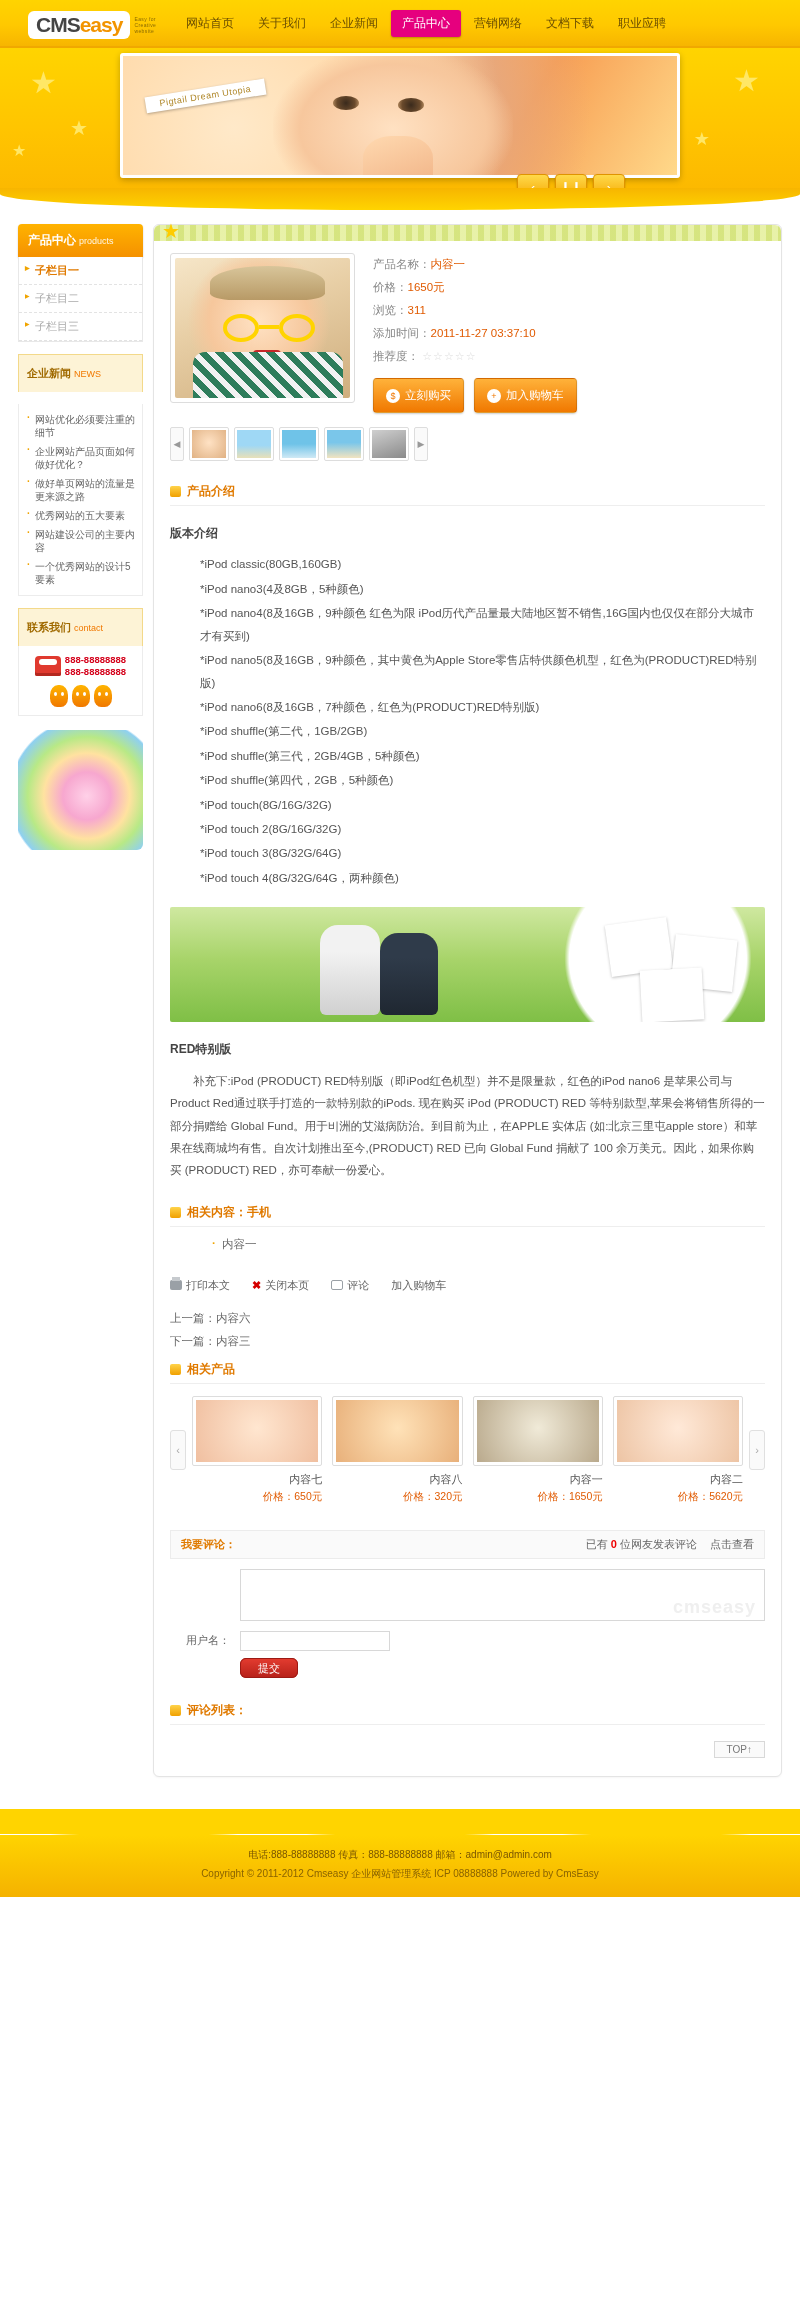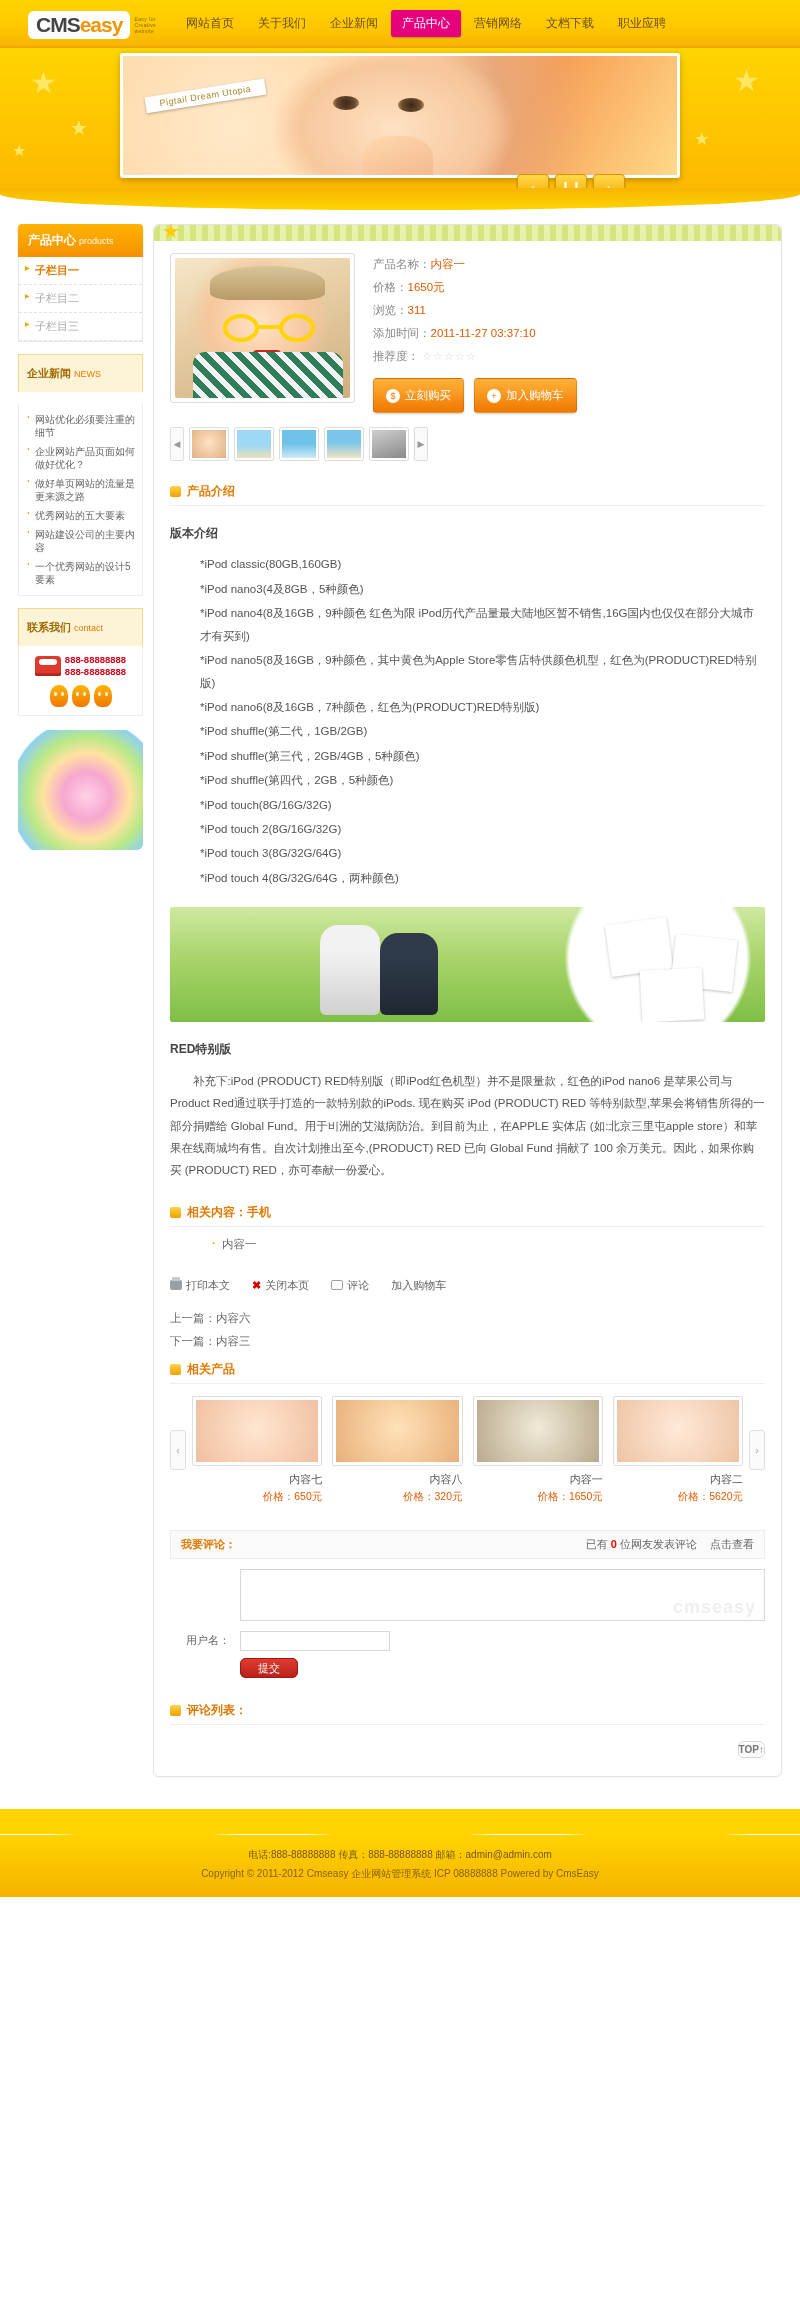--- a/index.html
+++ b/index.html
@@ -394,21 +394,21 @@
   .user-input { width:150px; height:20px; border:1px solid #d8d8d8; background:#fff; }
   .submit-row { margin-top:10px; padding-left:70px; }
   .btn-submit {
     background:linear-gradient(180deg,#e23b2f,#b8221a);
     color:#fff; font-size:11px; padding:3px 17px; border-radius:6px; border:1px solid #9c1a14;
   }
   .list-head { margin-top:26px;text-align:center; }
   .top-btn-row { margin-top:16px; display:flex; justify-content:flex-end;}
   .top-btn {
     border:1px solid #d8d8d8; background:#fafafa; font-size:10px; color:#777;
-    padding:2px 0; border-radius:6px;font-weight:bold;
+    padding:2px 12px; border-radius:0;
   }
 
   
   .footer-curve {
     height:26px; margin-top:22px;
     background:
       radial-gradient(ellipse 60% 100% at 18% 0%, #ffd400 0 99%, transparent 100%),
       radial-gradient(ellipse 60% 100% at 50% 0%, #ffd400 0 99%, transparent 100%),
       radial-gradient(ellipse 60% 100% at 82% 0%, #ffd400 0 99%, transparent 100%);
     background-color:#fff;

